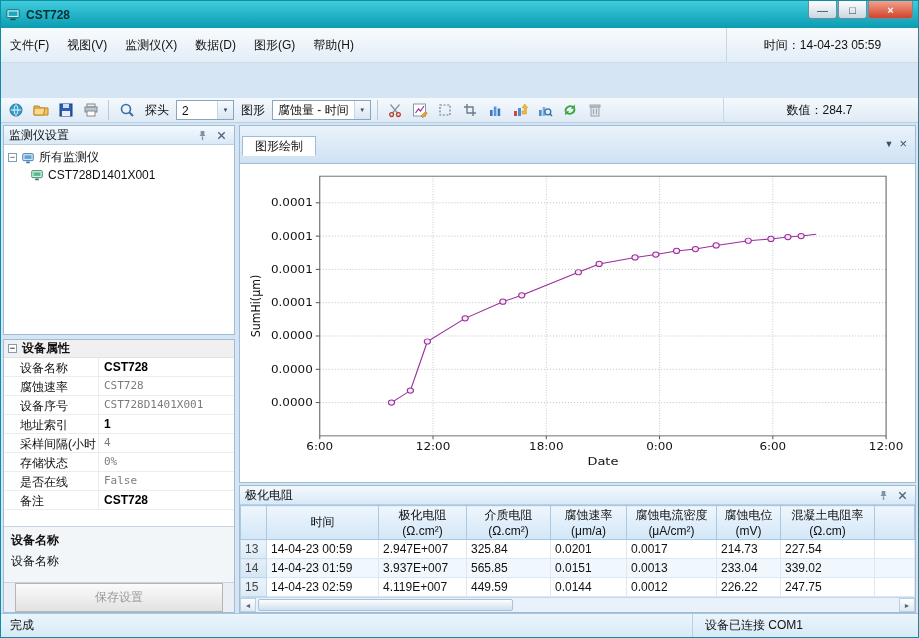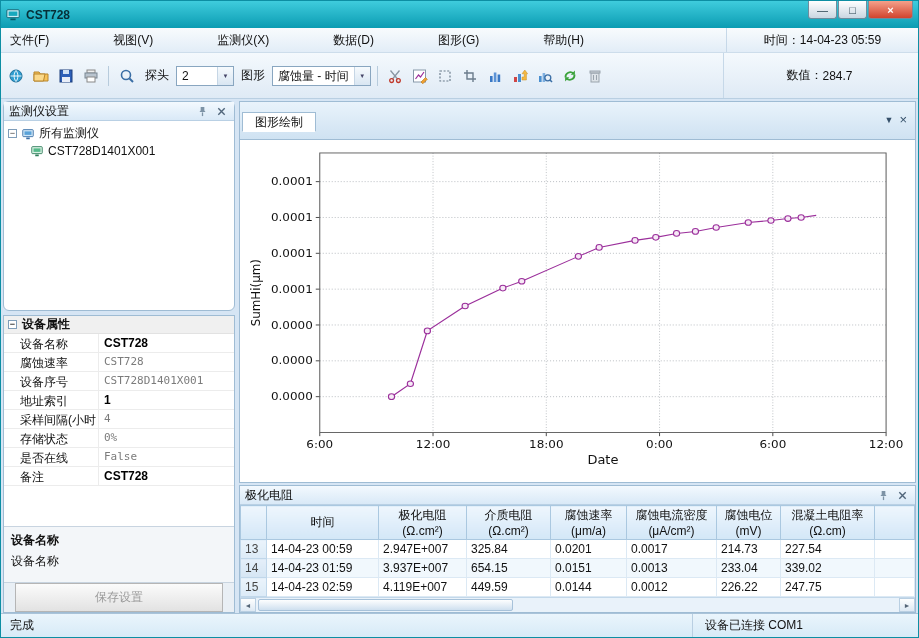--- a/index.html
+++ b/index.html
@@ -7,47 +7,47 @@
   .window{width:919px;height:638px;border:1px solid #0d8ea3;display:flex;flex-direction:column;
     background:#d6e5f4;font-family:"Liberation Sans","DejaVu Sans",sans-serif;font-size:12px;color:#111;overflow:hidden;}
   
   .titlebar{height:27px;flex:none;background:linear-gradient(#3fccdd,#0b9cb2);display:flex;align-items:center;padding:0 5px;gap:6px;}
   .titlebar .title{font-weight:bold;color:#062f38;}
   .winbtns{margin-left:auto;display:flex;gap:1px;align-self:flex-start;}
   .wb{width:29px;height:18px;display:flex;align-items:center;justify-content:center;font-size:11px;
     border:1px solid #6f8c9d;border-top:0;border-radius:0 0 3px 3px;background:linear-gradient(#ffffff,#c9d6e1);color:#27414f;cursor:default;}
   .wb.close{width:45px;background:linear-gradient(#f5a18b,#d1432d);color:#fff;font-weight:bold;}
   
-  .menubar{height:25px;flex:none;display:flex;align-items:stretch;background:linear-gradient(#f8fbfd,#e2edf7);border-bottom:1px solid #cdddeb;gap:46px;}
+  .menubar{height:35px;flex:none;display:flex;align-items:stretch;background:linear-gradient(#f8fbfd,#e2edf7);border-bottom:1px solid #cdddeb;}
   .menu-item{padding:0 9px;display:flex;align-items:center;}
   .rightinfo{margin-left:auto;width:192px;display:flex;align-items:center;justify-content:center;
     padding:0 10px;border-left:1px solid #c6d8e8;}
   
-  .toolbar{height:46px;flex:none;display:flex;align-items:center;background:linear-gradient(#f4f9fd,#dfeaf5);
-    border-bottom:1px solid #b9cfe2;padding:0 3px;gap:2px;}
+  .toolbar{height:25px;flex:none;display:flex;align-items:center;background:linear-gradient(#f4f9fd,#dfeaf5);
+    border-bottom:1px solid #b9cfe2;padding:0 3px;gap:2px;margin-top:35px;}
   .tbtn{width:23px;height:22px;flex:none;display:flex;align-items:center;justify-content:center;border-radius:2px;}
   .tbtn svg{width:16px;height:16px;}
   .tsep{width:1px;height:20px;background:#b7cbdc;margin:0 4px;flex:none;}
   .tlabel{padding:0 5px;flex:none;}
   .combo{height:20px;background:#fff;border:1px solid #89a6c0;display:flex;align-items:stretch;flex:none;}
   .combo .cval{padding:1px 5px 0;display:flex;align-items:center;}
   .combo .carr{width:16px;border-left:1px solid #c6d6e5;background:linear-gradient(#f6fafd,#d9e6f2);
     display:flex;align-items:center;justify-content:center;font-size:6px;color:#446;}
   .combo.probe{width:58px;} .combo.probe .cval{flex:1;}
   
   .center{flex:1;display:flex;min-height:0;padding:2px 2px 0 2px;gap:4px;}
   .sidebar{width:232px;flex:none;display:flex;flex-direction:column;min-height:0;}
   .maincol{flex:1;display:flex;flex-direction:column;min-width:0;}
   .dockpanel{display:flex;flex-direction:column;border:1px solid #9fbcd4;background:#fff;min-height:0;}
   .dockcap{height:19px;flex:none;background:linear-gradient(#f3f9fe,#d9e9f7);border-bottom:1px solid #b9d0e4;
     display:flex;align-items:center;padding:0 5px;gap:4px;}
   .dockcap .captext{flex:1;}
   .capbtn{width:15px;height:14px;display:flex;align-items:center;justify-content:center;}
   .capbtn svg{width:11px;height:11px;}
-  .panel-monitor{height:210px;flex:none;border-radius:6px;}
+  .panel-monitor{height:210px;flex:none;}
   .hsplit{height:4px;flex:none;}
   .panel-prop{flex:1;}
   
   .tree{padding:4px 4px;}
   .trow{display:flex;align-items:center;gap:4px;height:17px;}
   .trow.child{margin-left:22px;}
   .texp{width:9px;height:9px;flex:none;border:1px solid #7f9db9;background:#fff;color:#333;
     display:flex;align-items:center;justify-content:center;font-size:9px;line-height:7px;}
   .ticon svg{width:14px;height:14px;display:block;}
   
@@ -463,21 +463,21 @@
               <td>0.0201</td>
               <td>0.0017</td>
               <td>214.73</td>
               <td>227.54</td>
               <td></td>
             </tr>
             <tr class="alt">
               <td class="rownum">14</td>
               <td>14-04-23 01:59</td>
               <td>3.937E+007</td>
-              <td>654.15</td>
+              <td>565.85</td>
               <td>0.0151</td>
               <td>0.0013</td>
               <td>233.04</td>
               <td>339.02</td>
               <td></td>
             </tr>
             <tr>
               <td class="rownum">15</td>
               <td>14-04-23 02:59</td>
               <td>4.119E+007</td>

